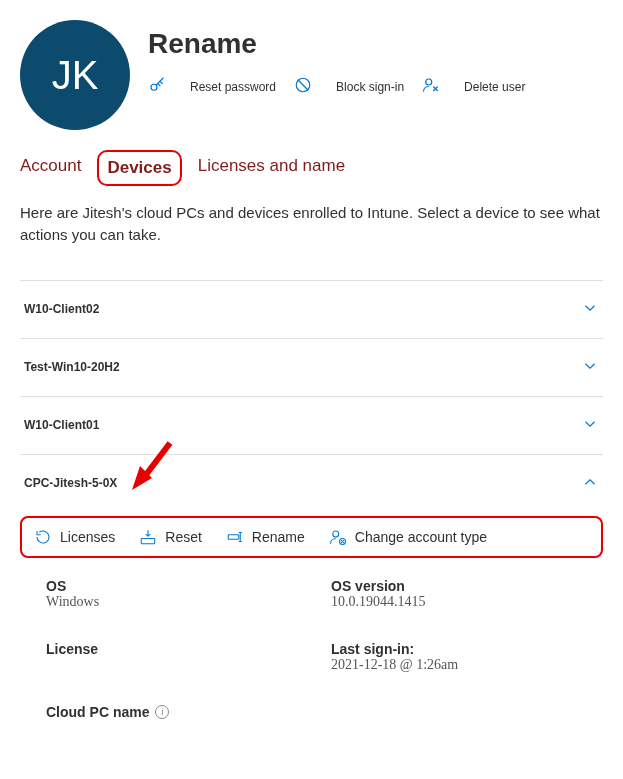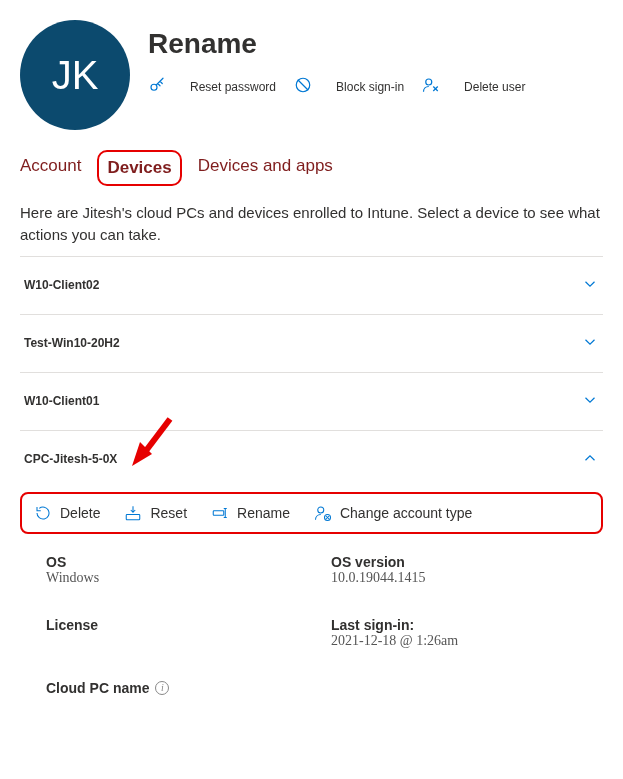--- a/index.html
+++ b/index.html
@@ -29,21 +29,21 @@
   .tabs { display: flex; gap: 24px; border-bottom: none; margin-bottom: 20px; align-items: flex-start; }
   .tab {
     font-size: 17px; color: #7f1d1d; cursor: pointer;
     padding: 2px 0;
   }
   .tab.active { font-weight: 600; }
   .tab-highlight {
     border: 2px solid #e60000; border-radius: 10px;
     padding: 4px 8px; margin: -4px -8px; display: inline-block;
   }
-  .description { font-size: 15px; color: #323130; margin-bottom: 10px; line-height: 1.45; }
+  .description { font-size: 15px; color: #323130; margin-bottom: 34px; line-height: 1.45; }
   .device-row {
     display: flex; justify-content: space-between; align-items: center;
     border-top: 1px solid #e1dfdd; padding: 18px 4px; cursor: pointer;
   }
   .device-name { font-size: 12px; font-weight: 700; }
   .chevron { color: #0078d4; }
   .arrow-annotation {
     position: relative; height: 0;
   }
   .arrow-annotation svg { position: absolute; left: 110px; top: -16px; }
@@ -109,21 +109,21 @@
         </div>
       </div>
     </div>
   </div>
 
   <div class="tabs">
     <div class="tab">Account</div>
     <span class="tab-highlight">
       <div class="tab active">Devices</div>
     </span>
-    <div class="tab">Devices and apps</div>
+    <div class="tab">Licenses and name</div>
   </div>
 
   <p class="description">Here are Jitesh's cloud PCs and devices enrolled to Intune. Select a device to see what actions you can take.</p>
 
   <div class="device-row">
     <span class="device-name">W10-Client02</span>
     <span class="chevron">
       <svg width="18" height="18" viewBox="0 0 24 24" fill="none" stroke="#0078d4" stroke-width="1.6">
           <polyline points="6 9 12 15 18 9"></polyline>
         </svg>
@@ -163,21 +163,21 @@
         </svg>
     </span>
   </div>
 
   <div class="device-actions">
     <div class="device-action">
       <svg width="18" height="18" viewBox="0 0 24 24">
           <path d="M4 12a8 8 0 1 0 3-6.2"></path>
           <polyline points="4 4 4 9 9 9"></polyline>
         </svg>
-      <span>Delete</span>
+      <span>Licenses</span>
     </div>
     <div class="device-action">
       <svg width="18" height="18" viewBox="0 0 24 24">
           <rect x="3" y="14" width="18" height="7" rx="1"></rect>
           <path d="M12 3v8M9 8l3 3 3-3"></path>
         </svg>
       <span>Reset</span>
     </div>
     <div class="device-action">
       <svg width="18" height="18" viewBox="0 0 24 24">

